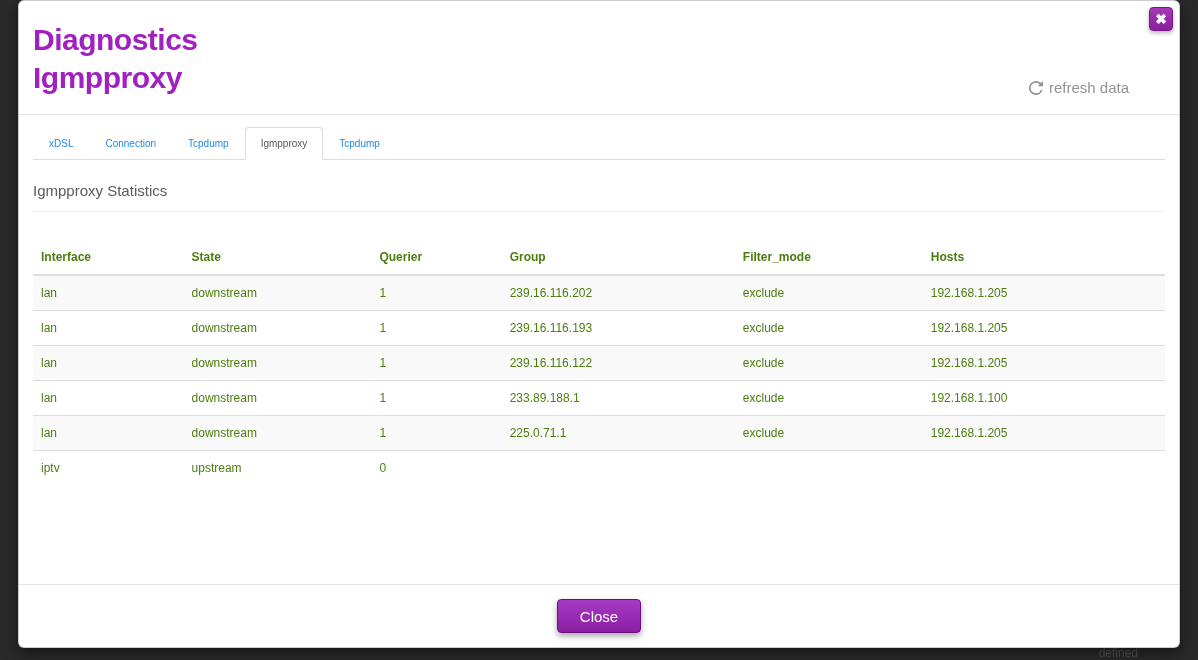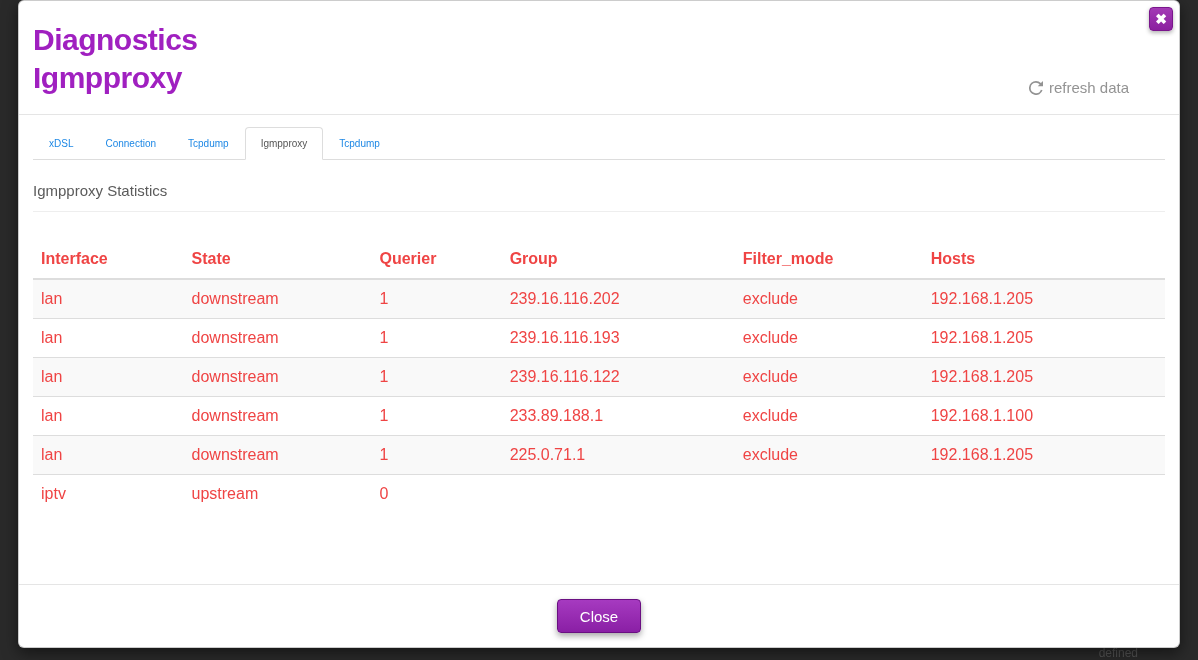--- a/index.html
+++ b/index.html
@@ -100,22 +100,22 @@
     font-size: 15px;
     font-weight: 400;
     color: #5b5b5b;
     padding-bottom: 12px;
     border-bottom: 1px solid #eee;
     margin-bottom: 28px;
   }
   table.stats {
     width: 100%;
     border-collapse: collapse;
-    font-size: 16px;
-    color: #ef4444;
+    font-size: 12px;
+    color: #4d7c0f;
   }
   table.stats th {
     text-align: left;
     font-weight: 700;
     padding: 10px 8px;
     border-bottom: 2px solid #ddd;
   }
   table.stats td {
     padding: 10px 8px;
     border-top: 1px solid #ddd;

